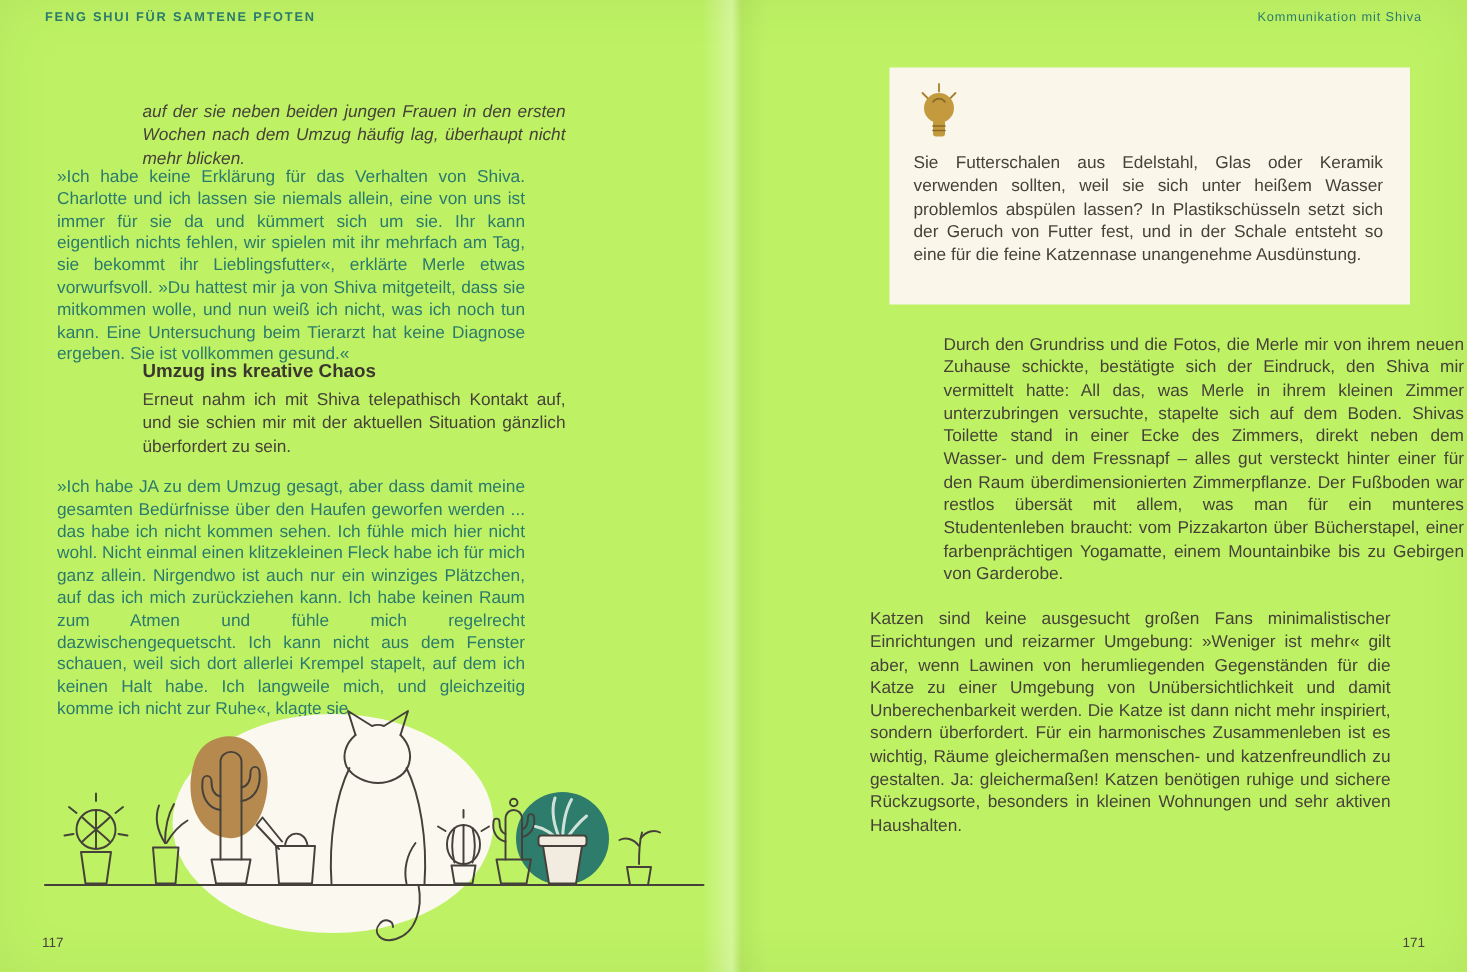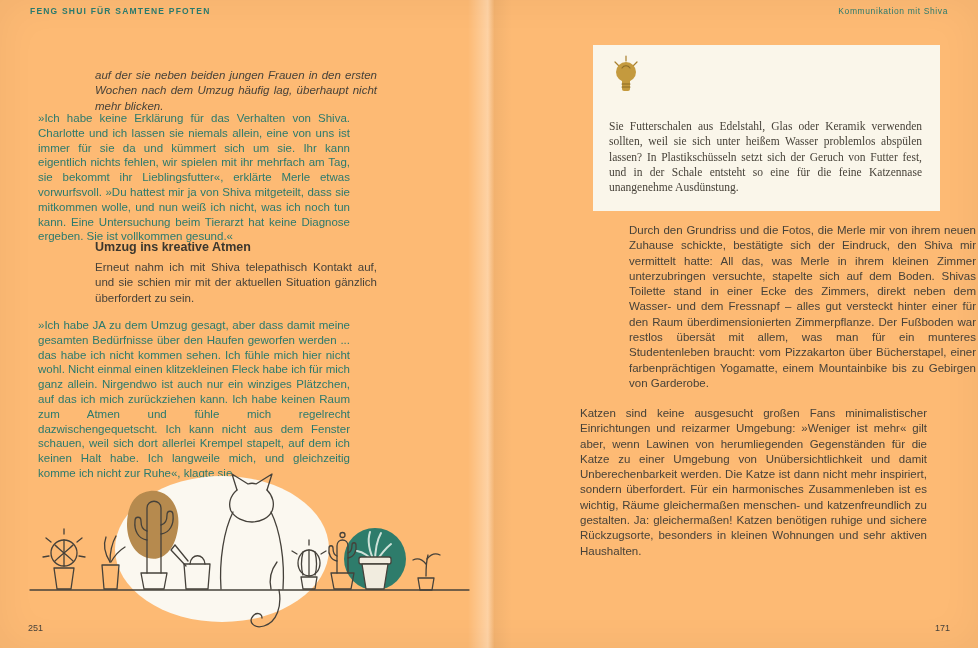--- a/index.html
+++ b/index.html
@@ -1,20 +1,20 @@
 <!DOCTYPE html>
 <html lang="de"><head>
 <meta charset="utf-8">
 <style>
   * { margin:0; padding:0; box-sizing:border-box; }
   html,body { width:978px; height:648px; }
   body { font-family:"Liberation Sans", sans-serif; }
   .spread {
     position:relative; width:978px; height:648px;
-    background:#fdba74; overflow:hidden;
+    background:#bef264; overflow:hidden;
     box-shadow: inset 0 0 40px rgba(0,0,0,0.05);
   }
   .gutter {
     position:absolute; left:468px; top:0; width:44px; height:648px;
     background: linear-gradient(to right, rgba(0,0,0,0) 0%, rgba(255,255,255,0.35) 45%, rgba(0,0,0,0.045) 60%, rgba(0,0,0,0) 100%);
     pointer-events:none;
   }
   .runhead {
     position:absolute; top:6px; font-size:8.5px; color:#2b7a6d;
     letter-spacing:1.2px;
@@ -46,37 +46,37 @@
 
   .infobox {
     position:absolute; left:593px; top:45px; width:347px; min-height:158px;
     background:#faf6ea; padding:10px 18px 16px 16px;
   }
   .bulb { width:30px; height:44px; margin-left:2px; }
   .infobox-title {
     margin-top:4px; font-size:13.5px; font-weight:bold; color:#bd9132;
     letter-spacing:0.3px;
   }
-  .infobox-text { margin-top:20px;font-family:Liberation Serif, serif; }
+  .infobox-text { margin-top:3px; }
 
   .rp1 { position:absolute; left:593px; top:223px; width:347px;margin-left:36px; }
   .rp2 { position:absolute; left:580px; top:406px; width:347px; }
 </style>
 </head>
 <body>
 
 <div class="spread">
 
   <div class="runhead runhead-left">FENG SHUI FÜR SAMTENE PFOTEN</div>
   <div class="runhead runhead-right">Kommunikation mit Shiva</div>
 
   <div>
     <p class="body intro">auf der sie neben beiden jungen Frauen in den ersten Wochen nach dem Umzug häufig lag, überhaupt nicht mehr blicken.</p>
     <p class="quote q1">»Ich habe keine Erklärung für das Verhalten von Shiva. Charlotte und ich lassen sie niemals allein, eine von uns ist immer für sie da und kümmert sich um sie. Ihr kann eigentlich nichts fehlen, wir spielen mit ihr mehrfach am Tag, sie bekommt ihr Lieblingsfutter«, erklärte Merle etwas vorwurfsvoll. »Du hattest mir ja von Shiva mitgeteilt, dass sie mitkommen wolle, und nun weiß ich nicht, was ich noch tun kann. Eine Untersuchung beim Tierarzt hat keine Diagnose ergeben. Sie ist vollkommen gesund.«</p>
-    <h2 class="heading">Umzug ins kreative Atmen</h2>
+    <h2 class="heading">Umzug ins kreative Chaos</h2>
     <p class="body para">Erneut nahm ich mit Shiva telepathisch Kontakt auf, und sie schien mir mit der aktuellen Situation gänzlich überfordert zu sein.</p>
     <p class="quote q2">»Ich habe JA zu dem Umzug gesagt, aber dass damit meine gesamten Bedürfnisse über den Haufen geworfen werden ... das habe ich nicht kommen sehen. Ich fühle mich hier nicht wohl. Nicht einmal einen klitzekleinen Fleck habe ich für mich ganz allein. Nirgendwo ist auch nur ein winziges Plätzchen, auf das ich mich zurückziehen kann. Ich habe keinen Raum zum Atmen und fühle mich regelrecht dazwischengequetscht. Ich kann nicht aus dem Fenster schauen, weil sich dort allerlei Krempel stapelt, auf dem ich keinen Halt habe. Ich langweile mich, und gleichzeitig komme ich nicht zur Ruhe«, klagte sie.</p>
 
     <div class="illo">
       <svg width="455" height="178" viewBox="0 0 455 178">
 
         <ellipse cx="200" cy="83" rx="107" ry="73" fill="#fbf8f0"></ellipse>
         <path d="M128 25 C146 23 159 40 156 62 C153 84 141 96 126 92 C110 88 102 68 106 48 C109 33 116 27 128 25 Z" fill="#b68a4e"></path>
         <circle cx="353" cy="93" r="31" fill="#2e7c6b"></circle>
 
@@ -153,21 +153,21 @@
           <g>
             <path d="M404 110 C404 102 404 96 406 89"></path>
             <path d="M404 98 C400 93 395 92 391 94"></path>
             <path d="M405 93 C409 88 414 87 418 89"></path>
             <path d="M396 112 H412 L410 124 H398 Z"></path>
           </g>
         </g>
       </svg>
     </div>
 
-    <div class="pagenum pn-left">251</div>
+    <div class="pagenum pn-left">117</div>
   </div>
 
   <div>
     <div class="infobox">
       <div class="bulb">
         <svg width="30" height="44" viewBox="0 0 30 44">
           <g stroke="#a87f2c" stroke-width="1.2" fill="none" stroke-linecap="round">
             <path d="M4 7 L8 11 M15 1 V6 M26 7 L22 11"></path>
           </g>
           <circle cx="15" cy="17" r="10" fill="#c49a3e"></circle>

